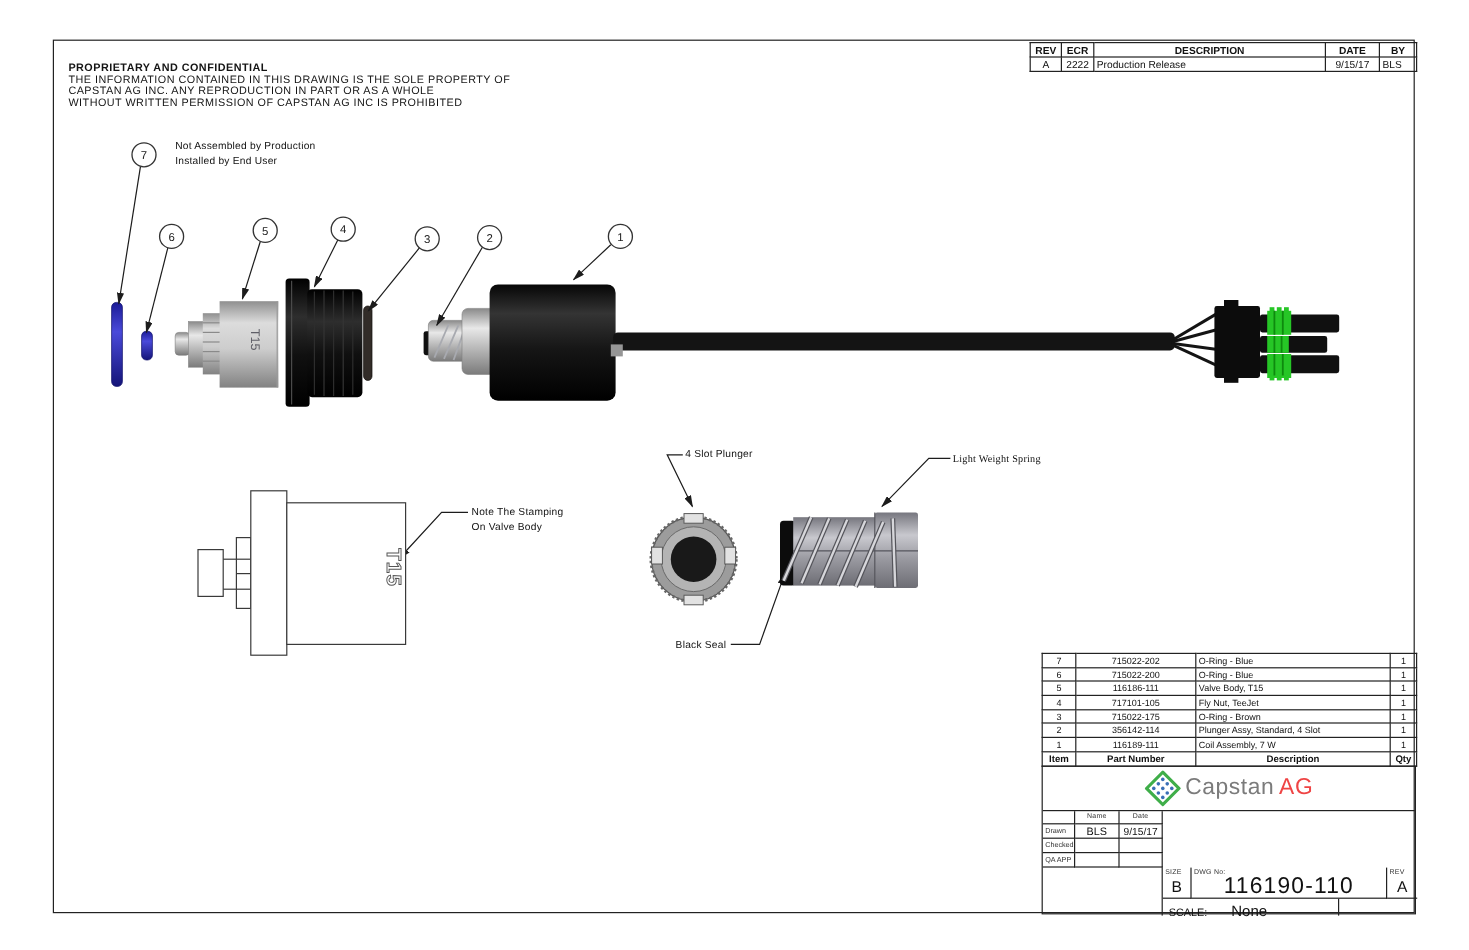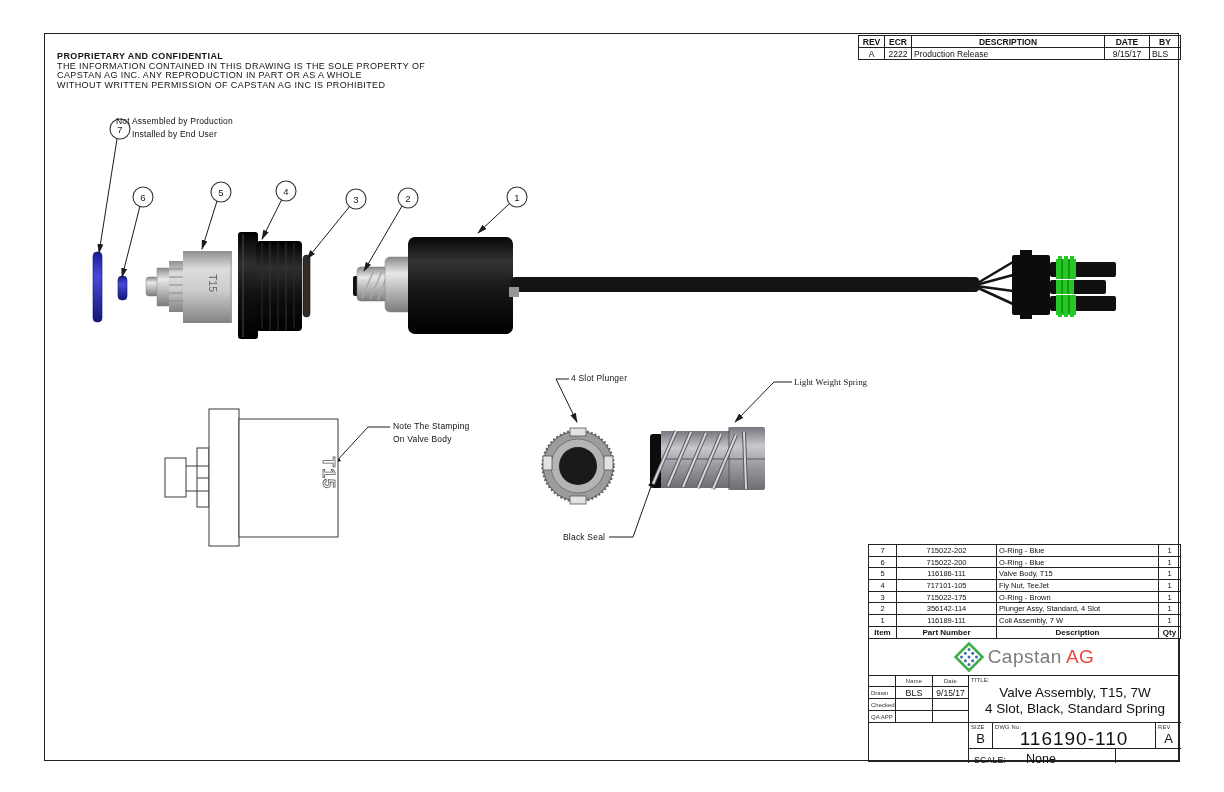--- a/index.html
+++ b/index.html
@@ -302,21 +302,21 @@
     <tr>
       <td class="ctr">A</td>
       <td class="ctr">2222</td>
       <td>Production Release</td>
       <td class="ctr">9/15/17</td>
       <td>BLS</td>
     </tr>
   </tbody>
     </table>
 
-  <div class="lbl" style="left:116px; top:115px;text-align:center;">
+  <div class="lbl" style="left:146px; top:115px;">
     <div>Not Assembled by Production</div>
     <div>Installed by End User</div>
   </div>
   <div class="lbl" style="left:393px; top:420px;">
     <div>Note The Stamping</div>
     <div>On Valve Body</div>
   </div>
   <div class="lbl" style="left:571px; top:372px;">4 Slot Plunger</div>
   <div class="lbl" style="left:794px; top:376px;font-family:Liberation Serif, serif;">Light Weight Spring</div>
   <div class="lbl" style="left:563px; top:531px;">Black Seal</div>
@@ -412,27 +412,20 @@
     <div class="tb bR bB nt-label" style="left:0; top:60px; width:27px; height:12px;">Checked</div>
     <div class="tb bR bB" style="left:27px; top:60px; width:37px; height:12px;"></div>
     <div class="tb bR bB" style="left:64px; top:60px; width:36px; height:12px;"></div>
 
     <div class="tb bR bB nt-label" style="left:0; top:72px; width:27px; height:12px;">QA APP</div>
     <div class="tb bR bB" style="left:27px; top:72px; width:37px; height:12px;"></div>
     <div class="tb bR bB" style="left:64px; top:72px; width:36px; height:12px;"></div>
 
     <div class="tb bR" style="left:0; top:84px; width:100px; height:40px;"></div>
 
-    <div class="tb bB" style="left:100px; top:37px; width:212px; height:47px;">
-      <span class="tiny cell-label">TITLE:</span>
-      <div class="title-lines">
-        <div>Valve Assembly, T15, 7W</div>
-        <div>4 Slot, Black, Standard Spring</div>
-      </div>
-    </div>
 
     <div class="tb bR bB" style="left:100px; top:84px; width:24px; height:26px;">
       <span class="tiny cell-label">SIZE</span>
       <div class="big-letter">B</div>
     </div>
     <div class="tb bR bB" style="left:124px; top:84px; width:163px; height:26px;">
       <span class="tiny cell-label">DWG No:</span>
       <div class="dwg-num">116190-110</div>
     </div>
     <div class="tb bB" style="left:287px; top:84px; width:25px; height:26px;">

